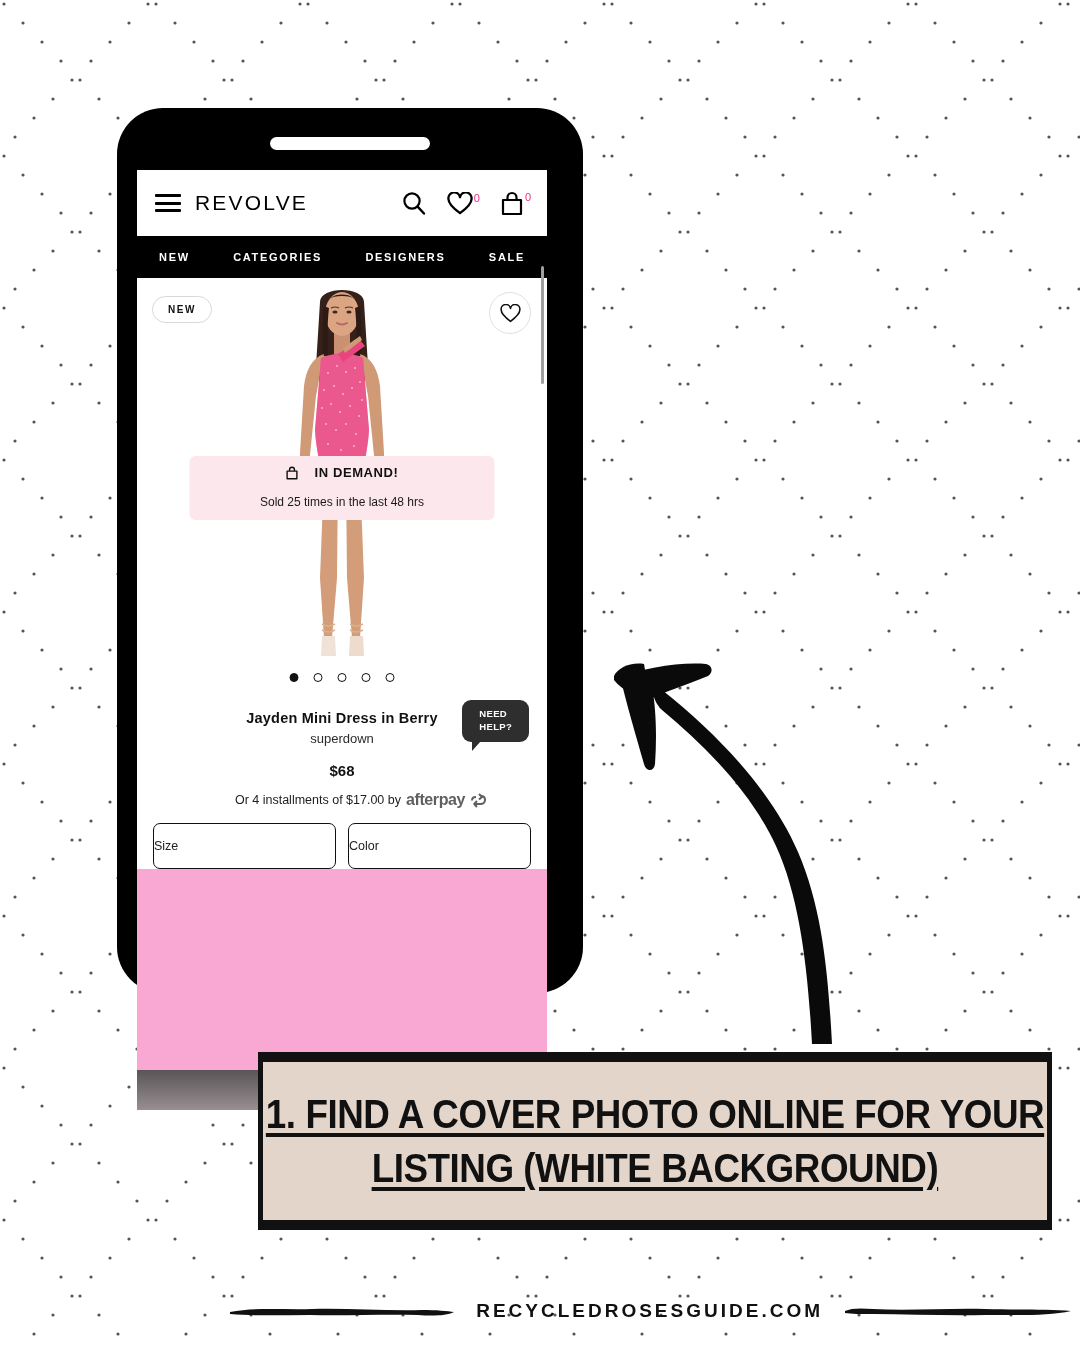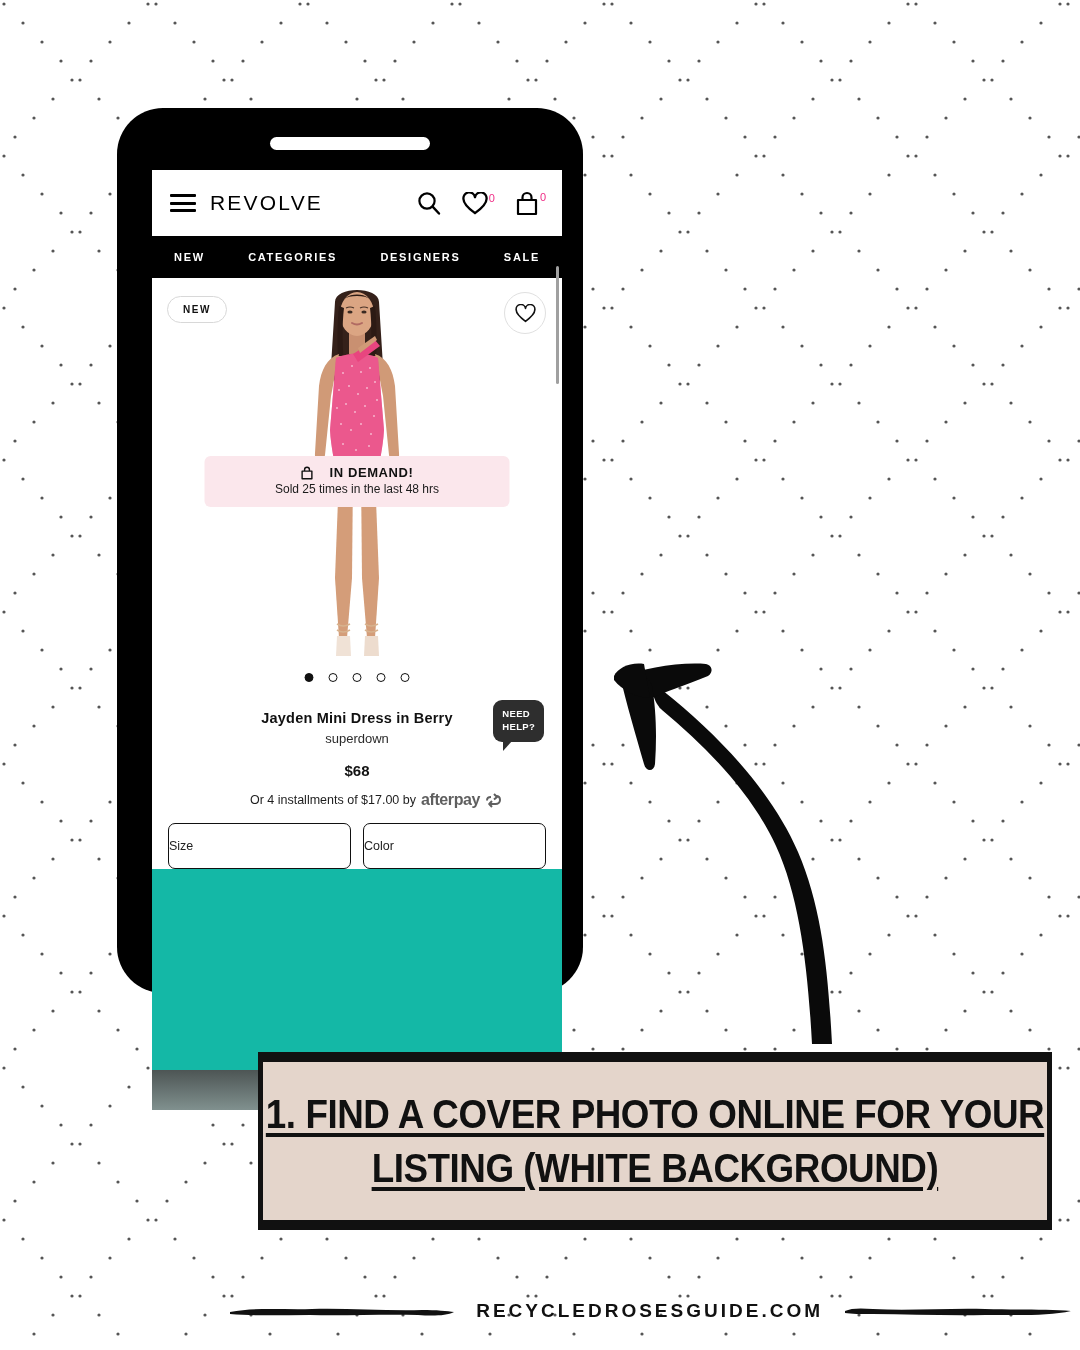--- a/index.html
+++ b/index.html
@@ -36,23 +36,23 @@
   #speaker{
     position:absolute; left:50%; top:29px; transform:translateX(-50%);
     width:160px; height:13px; background:#fff; border-radius:7px;
   }
   #home-btn{
     position:absolute; left:50%; bottom:23px; transform:translateX(-50%);
     width:58px; height:58px; border:9px solid #fff; border-radius:17px;
     background:transparent;
   }
   #screen{
-    position:absolute; left:35px; top:62px;
+    position:absolute; left:20px; top:62px;
     width:410px; height:940px;
-    background:#14b8a6;
+    background:#f9a8d4;
     overflow:hidden;
   }
 
   
   .app-header{
     height:66px; display:flex; align-items:center;
     padding:0 16px 0 18px; background:#fff; position:relative;
   }
   .hamburger{ width:26px; height:18px; display:flex; flex-direction:column;
     justify-content:space-between; cursor:pointer; }
@@ -94,21 +94,21 @@
   .in-demand{
     position:absolute; left:50%; transform:translateX(-50%);
     top:178px; width:305px; z-index:5;
     background:#fbe7ec; border-radius:6px; padding:9px 0 11px;
     text-align:center;
   }
   .in-demand .line1{
     font-size:13px; font-weight:700; letter-spacing:.6px; color:#111;
     display:flex; align-items:center; justify-content:center; gap:16px;
   }
-  .in-demand .line2{ font-size:12px; color:#1a1a1a; margin-top:2px; }
+  .in-demand .line2{ font-size:12px; color:#1a1a1a; margin-top:15px; }
 
   .dots{ position:absolute; left:50%; transform:translateX(-50%); bottom:16px;
          display:flex; gap:15px; z-index:6; }
   .dot{ width:9px; height:9px; border-radius:50%; border:1.6px solid #111; background:transparent; }
   .dot.active{ background:#111; }
 
   
   .info{ text-align:center; padding-top:12px; background:#fff; position:relative; }
   .p-title{ font-size:14.5px; font-weight:700; color:#111; letter-spacing:.2px; }
   .p-brand{ font-size:13px; color:#2b2b2b; margin-top:5px; }
@@ -116,21 +116,21 @@
   .p-installments{
     margin-top:12px; font-size:12.5px; color:#1d1d1d;
     display:flex; align-items:center; justify-content:center; gap:5px;padding-left:38px;
   }
   .afterpay{ font-size:16px; font-weight:700; color:#5f5f5f; letter-spacing:-.4px; }
 
   .need-help{
     position:absolute; right:18px; top:2px; z-index:9;
     background:#2e2e2e; border-radius:9px; color:#fff;
     font-size:9.5px; font-weight:700; line-height:1.35;
-    padding:8px 9px; text-align:left; letter-spacing:.3px;
+    padding:8px 17px; text-align:left; letter-spacing:.3px;
   }
   .need-help:after{
     content:""; position:absolute; left:10px; bottom:-9px;
     border-left:9px solid #2e2e2e; border-bottom:10px solid transparent;
   }
 
   .selectors{ display:flex; gap:12px; padding:14px 16px 0; }
   .sel{
     flex:1; height:46px; border:1.5px solid #111; border-radius:7px;
     display:flex; align-items:center; 

